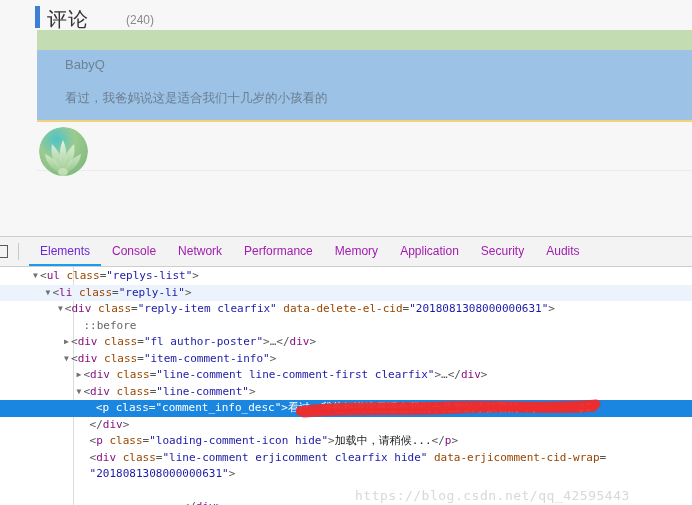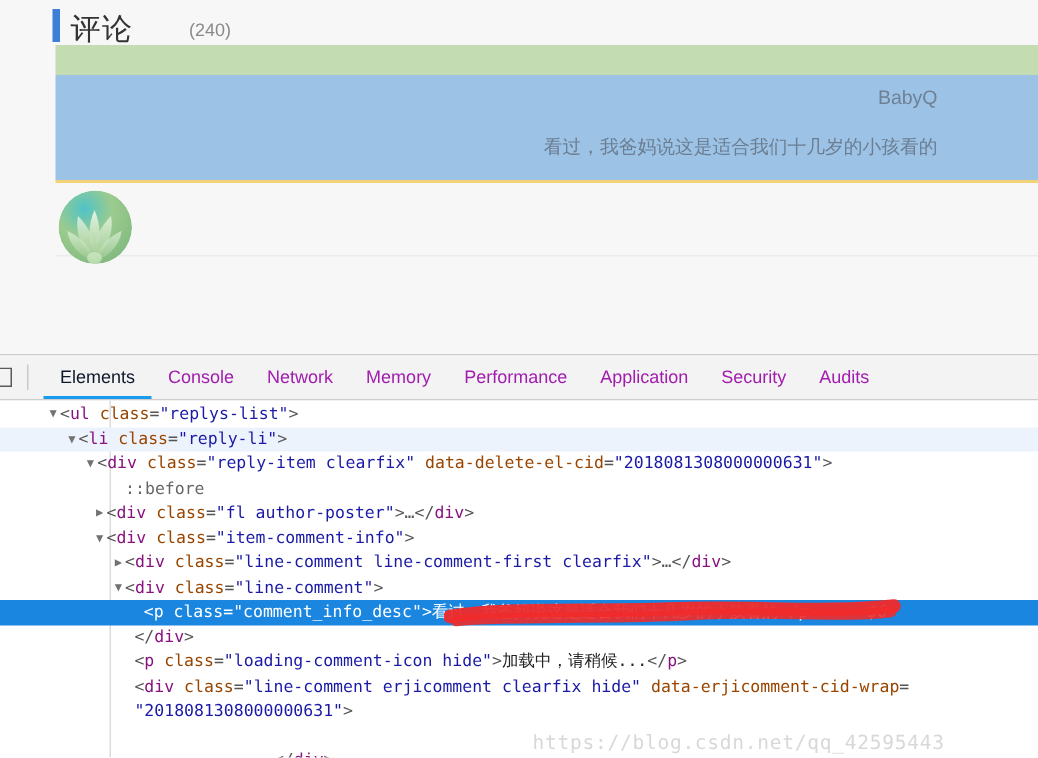--- a/index.html
+++ b/index.html
@@ -10,21 +10,21 @@
     font-family: "Liberation Sans", sans-serif;
   }
   #root { position: relative; width: 692px; height: 505px; }
 
   
   .page {
     position: absolute; left: 0; top: 0; width: 692px; height: 236px;
     background: #f7f7f7;
     overflow: hidden;
   }
-  .page-inner { position: relative; width: 692px; height: 236px; text-align: right; }
+  .page-inner { position: relative; width: 692px; height: 236px; }
 
   .section-head {
     position: absolute; left: 35px; top: 6px;
     display: flex; align-items: flex-end; gap: 7px;
   }
   .section-bar {
     width: 5px; height: 22px; background: #3d7fd6; display: block;
     margin-bottom: 2px;
   }
   .section-title {
@@ -105,21 +105,21 @@
   }
   .dt-tabs { display: flex; align-items: stretch; }
   .dt-tab {
     padding: 0 11px;
     display: flex; align-items: center;
     font-family: "Liberation Sans", sans-serif;
     font-size: 12px; color: #a21caf;
     border-bottom: 2px solid transparent;
     white-space: nowrap;
   }
-  .dt-tab.active { color: #0f172a; border-bottom-color: #1a9bf0; }
+  .dt-tab.active { color: #6d28d9; border-bottom-color: #1a9bf0; }
 
   
   .dom-tree {
     position: relative;
     font-family: "DejaVu Sans Mono", monospace;
     font-size: 11px;
     line-height: 16.5px;
     color: #222222;
     padding-top: 1px;
     height: 238px;
@@ -266,22 +266,22 @@
           <svg width="11" height="13" viewBox="0 0 11 13">
             <rect x="0.5" y="0.5" width="10" height="12" fill="none" stroke="#5a5a5a" stroke-width="1"></rect>
           </svg>
         </div>
         <div class="dt-sep"></div>
       </div>
       <div class="dt-tabs">
         <div class="dt-tab active">Elements</div>
         <div class="dt-tab">Console</div>
         <div class="dt-tab">Network</div>
+        <div class="dt-tab">Performance</div>
         <div class="dt-tab">Memory</div>
-        <div class="dt-tab">Performance</div>
         <div class="dt-tab">Application</div>
         <div class="dt-tab">Security</div>
         <div class="dt-tab">Audits</div>
       </div>
     </div>
 
     <div class="dom-tree" id="dom-tree">
       <div class="dom-guide"></div>
     <div class="dom-line"><span style="display: inline-block; width: 31px;"></span><span class="tw">▼</span><span class="tok-punct">&lt;</span><span class="tok-tag">ul</span><span class="tok-attr"> class</span><span class="tok-punct">=</span><span class="tok-val">"replys-list"</span><span class="tok-punct">&gt;</span></div>
         <div class="dom-line sel-light"><span style="display: inline-block; width: 43.4px;"></span><span class="tw">▼</span><span class="tok-punct">&lt;</span><span class="tok-tag">li</span><span class="tok-attr"> class</span><span class="tok-punct">=</span><span class="tok-val">"reply-li"</span><span class="tok-punct">&gt;</span></div>

